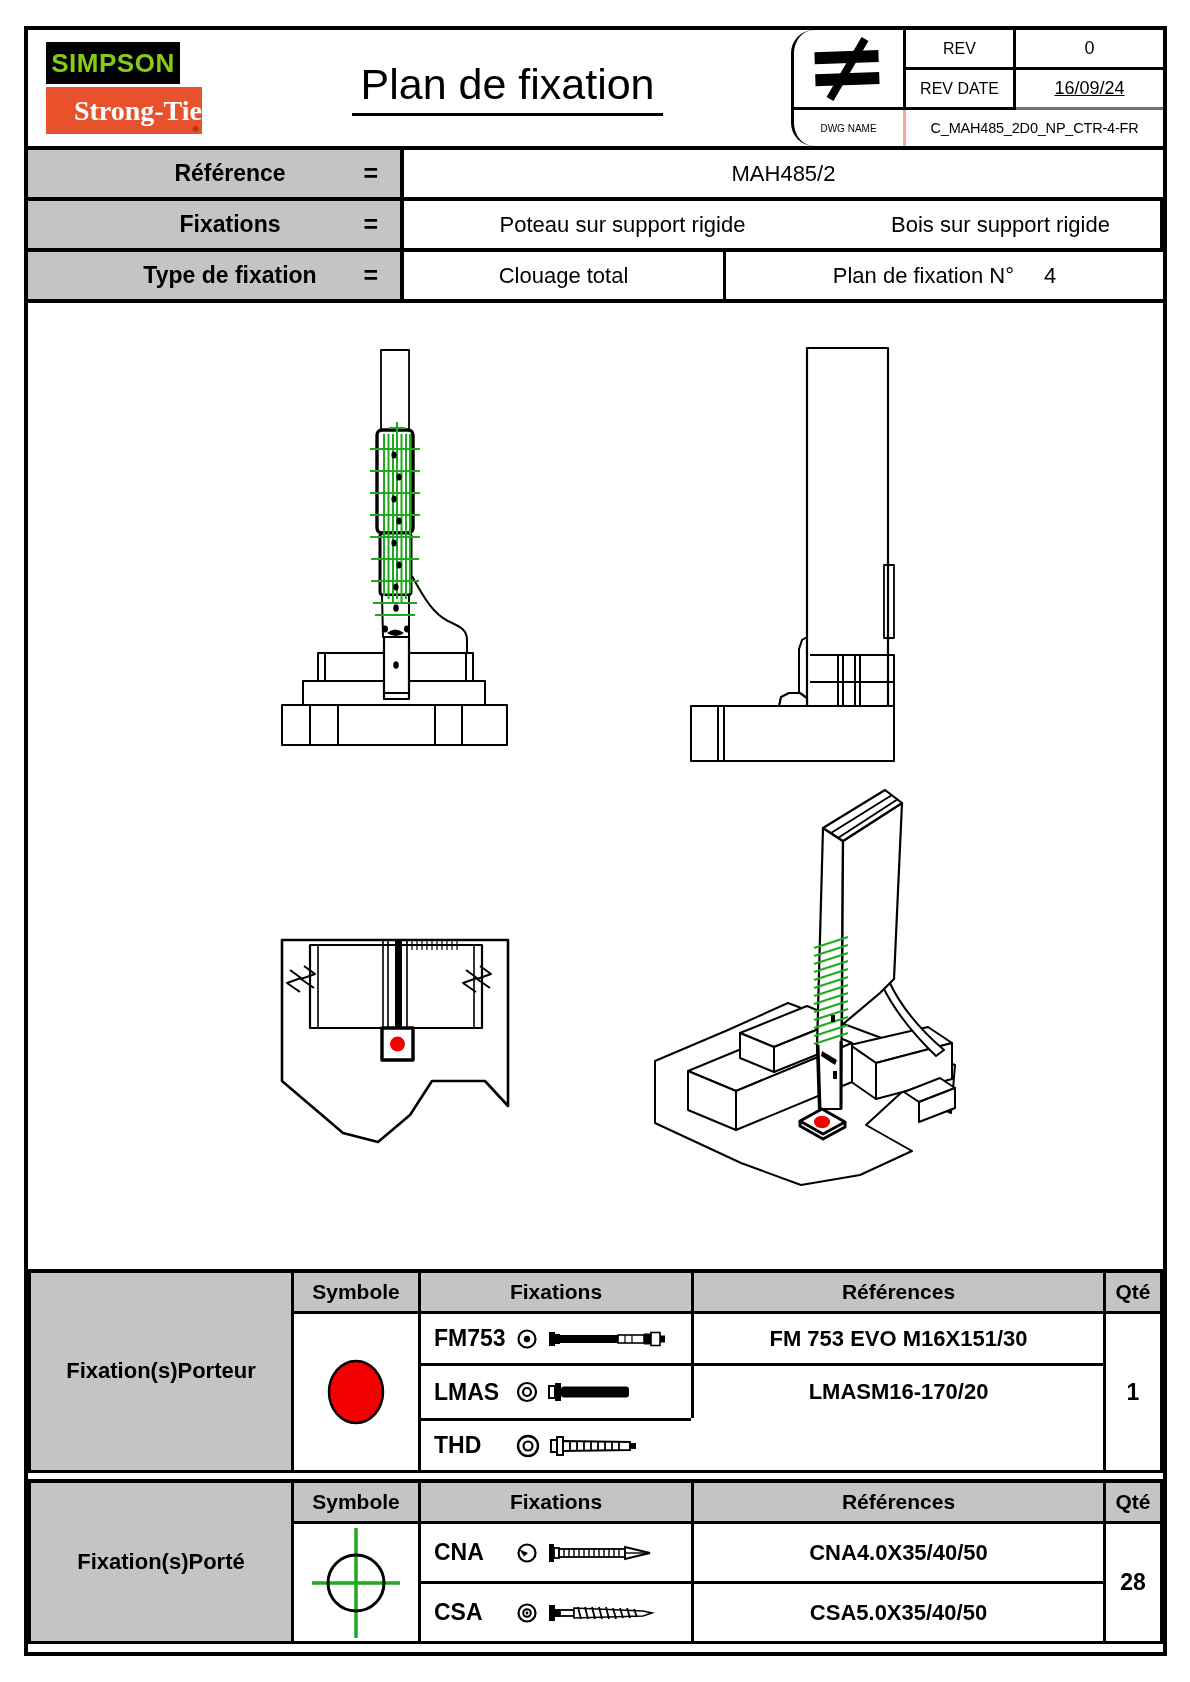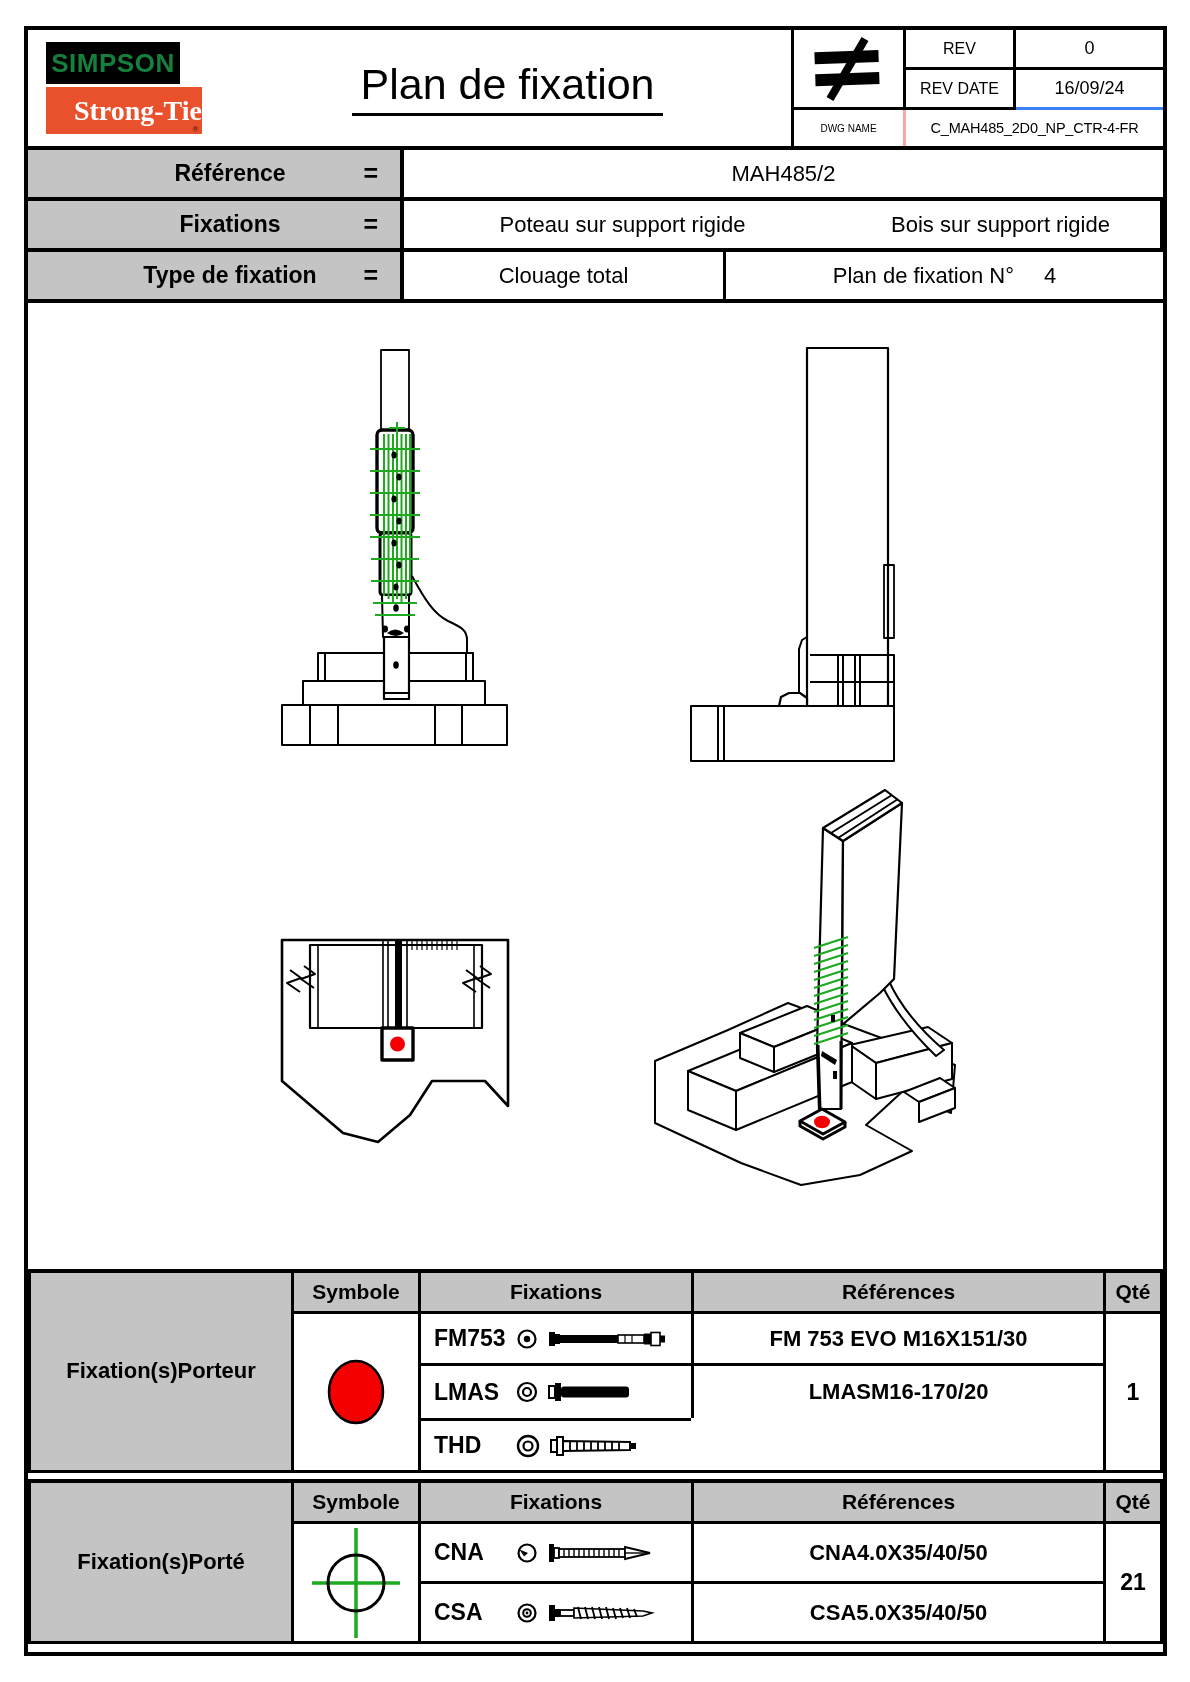--- a/index.html
+++ b/index.html
@@ -4,36 +4,36 @@
 <style>
   * { box-sizing: border-box; margin: 0; padding: 0; }
   body { width: 1190px; height: 1682px; background: #fff; position: relative;
          font-family: "Liberation Sans", sans-serif; color: #000; }
   .page { position: absolute; left: 24px; top: 26px; width: 1143px; height: 1630px;
           border: 4px solid #000; background: #fff; overflow: hidden; }
 
   
   .header { height: 120px; border-bottom: 4px solid #000; display: flex; }
   .logo-wrap { width: 196px; padding: 12px 0 0 18px; }
-  .logo-black { width: 134px; height: 42px; background: #000; color: #15803d; font-weight: bold;
+  .logo-black { width: 134px; height: 42px; background: #000; color: #84cc16; font-weight: bold;
                 font-size: 26px; letter-spacing: .5px; display: flex; align-items: center; justify-content: center; }
   .logo-orange { width: 156px; height: 47px; background: #E8512B; margin-top: 3px; position: relative;
                  display: flex; align-items: center; justify-content: flex-end; color: #fff;
                  font-family: "Liberation Serif", serif; font-weight: bold; font-size: 28px; }
   .logo-reg { position: absolute; right: 3px; bottom: 0; font-size: 9px; color: rgba(40,10,0,.75); }
   .title-wrap { flex: 1; display: flex; align-items: center; justify-content: center; }
   .doc-title { font-size: 43px; border-bottom: 3px solid #000; padding: 0 8px 4px; }
   .rev-block { width: 372px; border-left: 3px solid #000; display: grid;
-               grid-template-columns: 112px 110px 1fr; grid-template-rows: 40px 40px 1fr; }
+               grid-template-columns: 112px 110px 1fr; grid-template-rows: 40px 40px 1fr; border-radius: 23px; }
   .rev-cell { display: flex; align-items: center; justify-content: center; font-size: 16px; }
   .rc-sym { grid-row: 1/3; grid-column: 1; border-right: 3px solid #000; border-bottom: 3px solid #000; }
   .rc-rl  { grid-row: 1; grid-column: 2; border-right: 3px solid #000; border-bottom: 3px solid #000; }
   .rc-rv  { grid-row: 1; grid-column: 3; border-bottom: 3px solid #000; font-size: 18px; }
   .rc-dl  { grid-row: 2; grid-column: 2; border-right: 3px solid #000; border-bottom: 3px solid #000; }
-  .rc-dv  { grid-row: 2; grid-column: 3; border-bottom: 3px solid #3b82f6; font-size: 18px; }
+  .rc-dv  { grid-row: 2; grid-column: 3; border-bottom: 3px solid #737373; font-size: 18px; text-decoration: underline; }
   .rc-nl  { grid-row: 3; grid-column: 1; border-right: 3px solid #fca5a5; font-size: 10px; }
   .rc-nv  { grid-row: 3; grid-column: 2/4; font-size: 14.5px; letter-spacing: -.2px; }
 
   
   .info-row { display: flex; height: 51px; border-bottom: 4px solid #000; }
   .info-label { width: 376px; background: #C4C4C4; border-right: 4px solid #000; position: relative;
                 display: flex; align-items: center; justify-content: center; font-weight: bold; font-size: 23px; padding-left: 32px; }
   .info-eq { position: absolute; right: 22px; font-size: 25px; font-weight: bold; }
   .info-values { flex: 1; display: flex; font-size: 22px; }
   .vcell { display: flex; align-items: center; justify-content: center; }
@@ -426,17 +426,17 @@
             <line x1="58" y1="7" x2="61" y2="19"></line>
               <line x1="65" y1="8" x2="68" y2="19"></line>
             <line x1="72" y1="8" x2="75" y2="18"></line>
               <line x1="79" y1="8" x2="82" y2="18"></line>
             <line x1="86" y1="9" x2="89" y2="17"></line>
           </g>
         </svg>
       </div>
       <div class="cell refcell bl bt" style="grid-area:3/4">CSA5.0X35/40/50</div>
 
-      <div class="cell qtycell bl bt qty2">21</div>
+      <div class="cell qtycell bl bt qty2">28</div>
     </div>
   </div>
 
 </div>
 
 </body></html>

